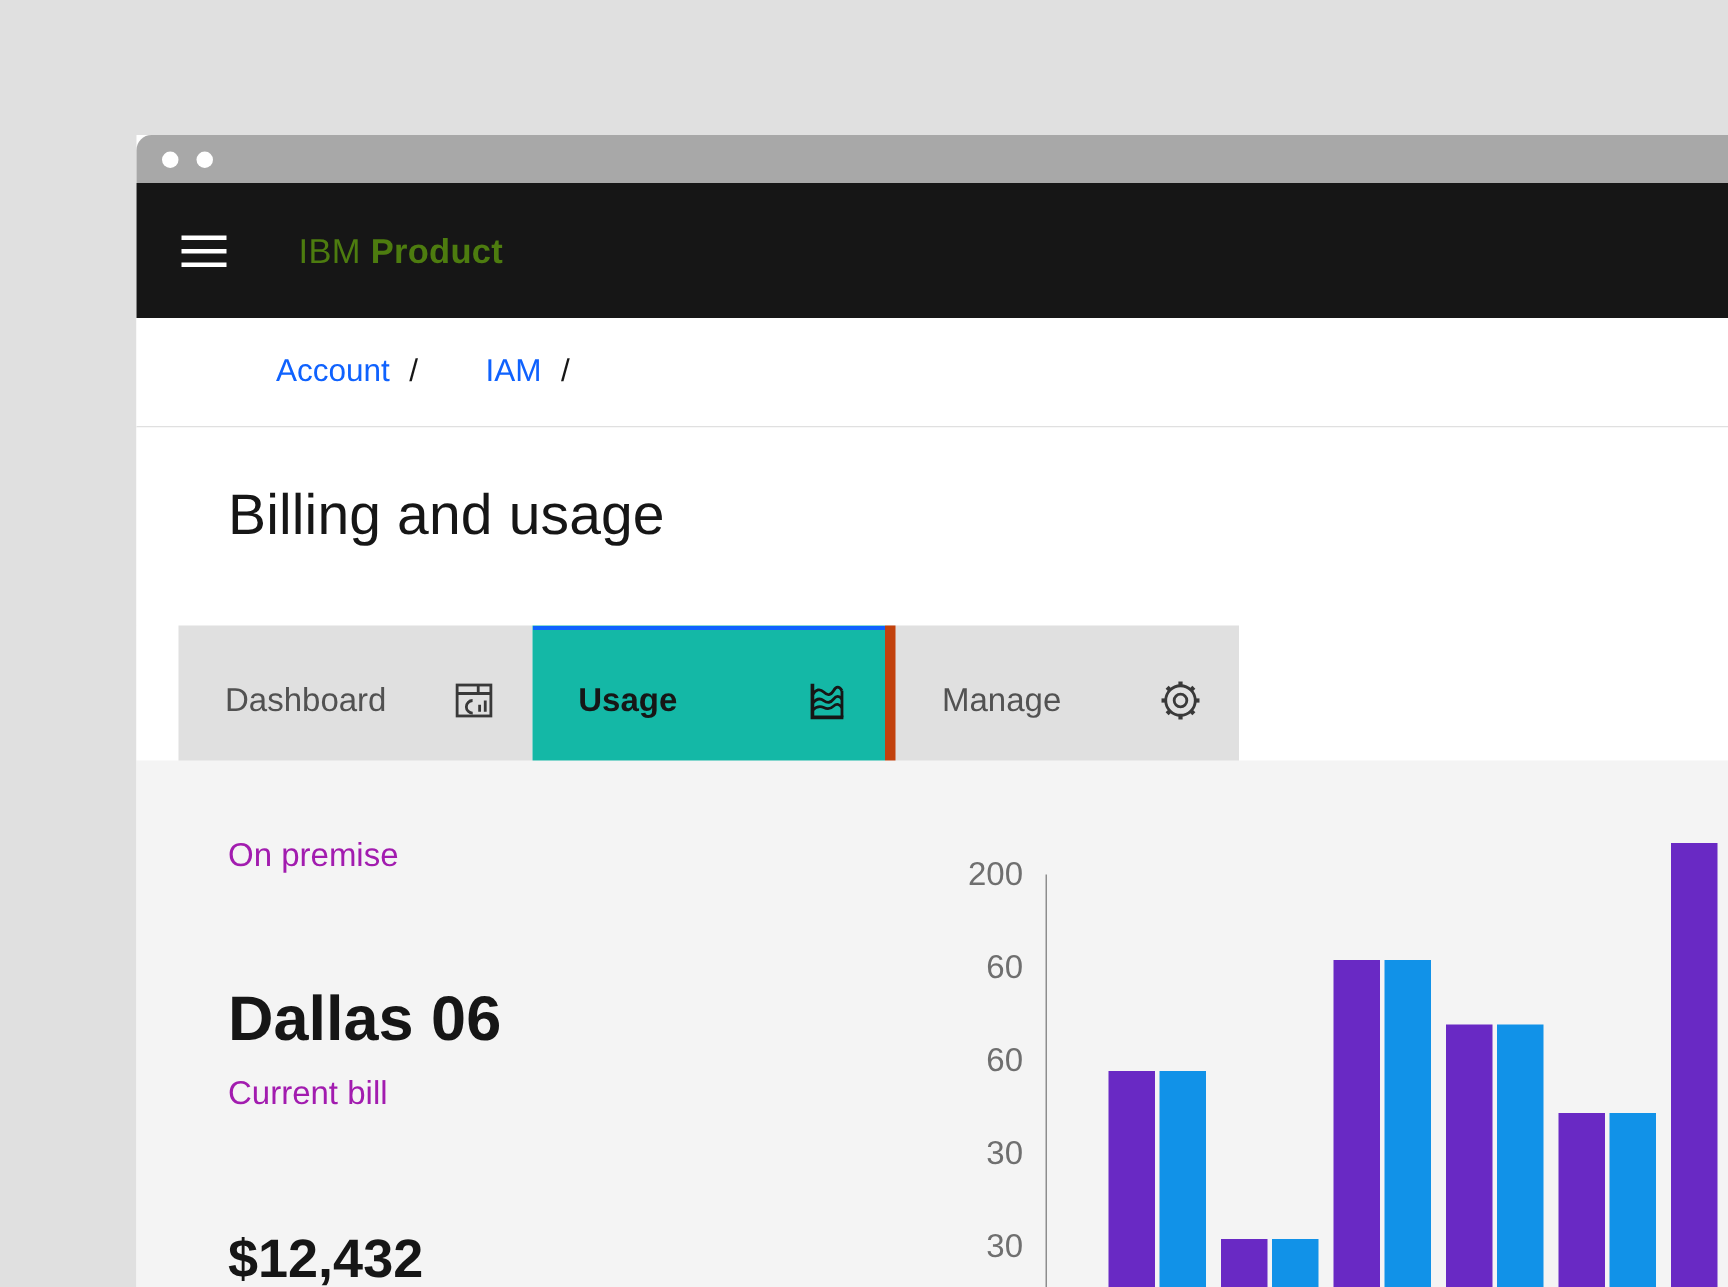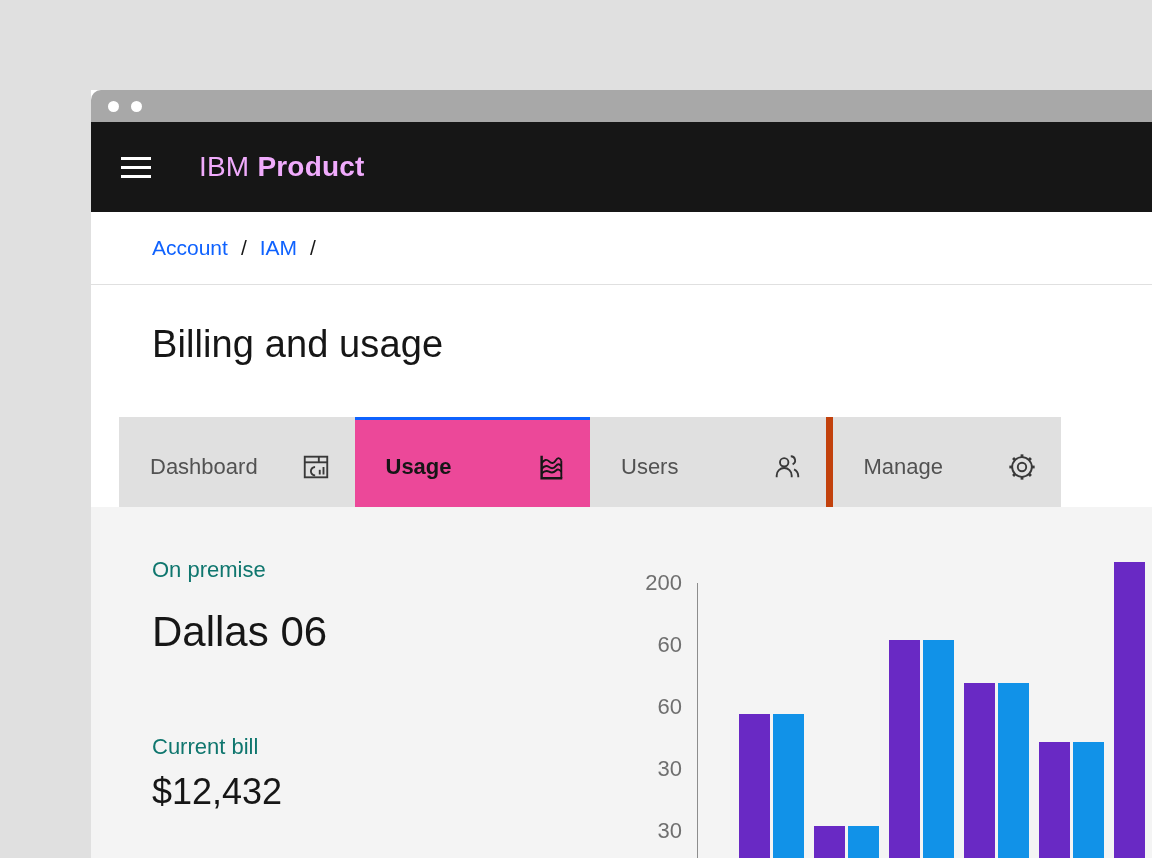--- a/index.html
+++ b/index.html
@@ -40,35 +40,35 @@
     width: 30px; height: 21px;
     margin-left: 30px;
     display: flex;
     flex-direction: column;
     justify-content: space-between;
     cursor: pointer;
   }
   .hamburger span { display: block; height: 3px; background: #ffffff; }
   .brand {
     margin-left: 48px;
-    color: #f0abfc;
-    font-size: 28px;
+    color: #4d7c0f;
+    font-size: 23px;
     letter-spacing: 0.2px;
   }
   .brand .brand-name { font-weight: 700; }
   .breadcrumb-area {
     height: 73px;
     background: #ffffff;
     border-bottom: 1px solid #e0e0e0;
     display: flex;
     align-items: center;
     padding-left: 61px;
   }
   .breadcrumb { font-size: 21px; display: flex; align-items: center; }
-  .breadcrumb a { color: #0f62fe; text-decoration: none; cursor: pointer; }
+  .breadcrumb a { color: #0f62fe; text-decoration: none; cursor: pointer; margin-left: 32px; }
   .breadcrumb .sep { color: #161616; margin: 0 13px; }
   .title-area {
     height: 132px;
     background: #ffffff;
     padding: 38px 0 0 61px;
   }
   .page-title {
     font-size: 38px;
     font-weight: 400;
     color: #161616;
@@ -87,47 +87,48 @@
     color: #525252;
     font-size: 22px;
     display: flex;
     align-items: center;
     justify-content: space-between;
     padding: 0 24px 0 31px;
     cursor: pointer;
   }
   .tab .tab-icon { width: 30px; height: 30px; flex: none; }
   .tab.selected {
-    background: #ec4899;
+    background: #14b8a6;
     color: #161616;
     font-weight: 700;
     box-shadow: inset 0 3px 0 0 #0f62fe;
   }
   .tab.divider-left { border-left: 7px solid #c2410c; }
   .content {
     position: relative;
     height: 420px;
     background: #f4f4f4;
   }
   .metric-label {
     position: absolute;
     left: 61px;
     font-size: 22px;
     line-height: 26px;
-    color: #0f766e;
+    color: #a21caf;
   }
   .metric-value {
     position: absolute;
     left: 61px;
     color: #161616;
-    font-weight: 400;
+    font-weight: 700;
+    margin-top: 47px;
   }
   #metric-0-label { top: 50px; }
   #metric-0-value { top: 100px; font-size: 42px; line-height: 50px; }
-  #metric-1-label { top: 227px; text-align: center; }
+  #metric-1-label { top: 209px; text-align: center; }
   #metric-1-value { top: 257px; font-size: 36px; line-height: 56px; }
   .y-ticks {
     position: absolute;
     left: 541px; top: 63px;
     width: 50px;
   }
   .y-tick {
     position: absolute;
     right: 0;
     width: 100%;
@@ -193,29 +194,20 @@
       </svg>
     </div>
     <div class="tab selected">
       <span>Usage</span>
       <svg class="tab-icon" viewBox="0 0 32 32" fill="none" stroke="#161616" stroke-width="2">
         <path d="M6 4 L6 28 L28 28" stroke-width="2.6"></path>
         <line x1="27" y1="9" x2="27" y2="28"></line>
         <path d="M6 12 Q10 6 14 10 T21 9 T27 9"></path>
         <path d="M6 18 Q10 13 14 16 T21 15 T27 15"></path>
         <path d="M6 23 Q10 19 14 21 T21 20 T27 21"></path>
-      </svg>
-    </div>
-    <div class="tab">
-      <span>Users</span>
-      <svg class="tab-icon" viewBox="0 0 32 32" fill="none" stroke="#393939" stroke-width="2">
-        <circle cx="13" cy="11" r="4.5"></circle>
-        <path d="M5 27 v-2 a8 8 0 0 1 16 0 v2"></path>
-        <path d="M20 4.6 a4.5 4.5 0 0 1 2 8.6"></path>
-        <path d="M23.5 18.6 a8 8 0 0 1 4.5 6.9 v1.5"></path>
       </svg>
     </div>
     <div class="tab divider-left">
       <span>Manage</span>
       <svg class="tab-icon" viewBox="0 0 32 32" fill="none" stroke="#393939" stroke-width="2">
         <g stroke-width="3">
           <line x1="16" y1="2.5" x2="16" y2="6"></line>
           <line x1="16" y1="26" x2="16" y2="29.5"></line>
           <line x1="2.5" y1="16" x2="6" y2="16"></line>
           <line x1="26" y1="16" x2="29.5" y2="16"></line>

